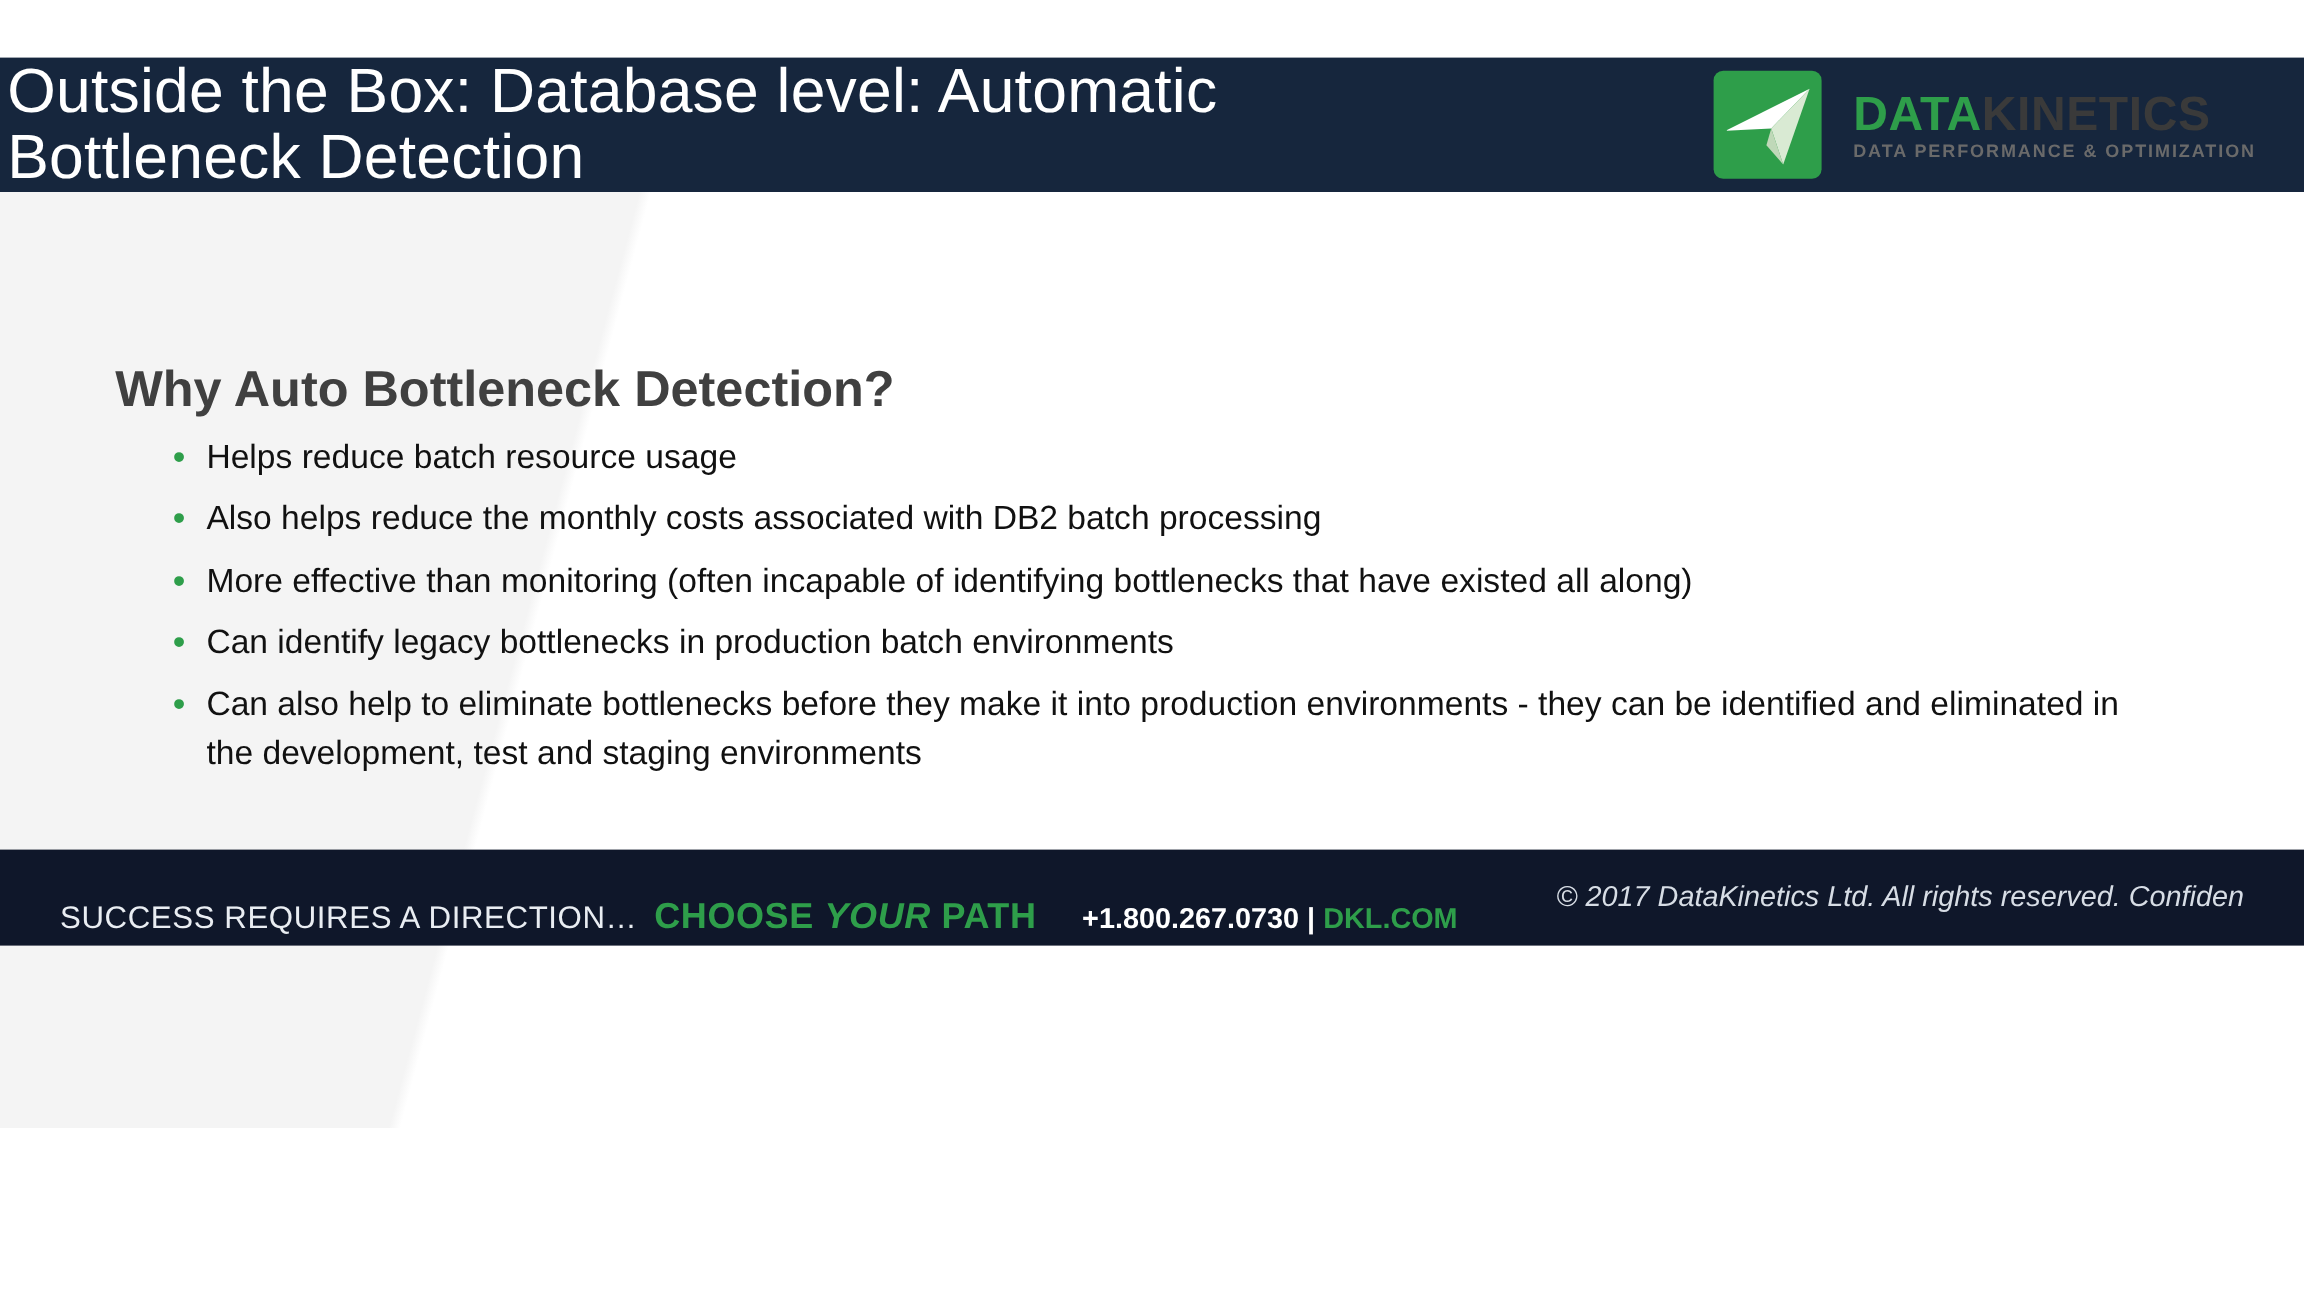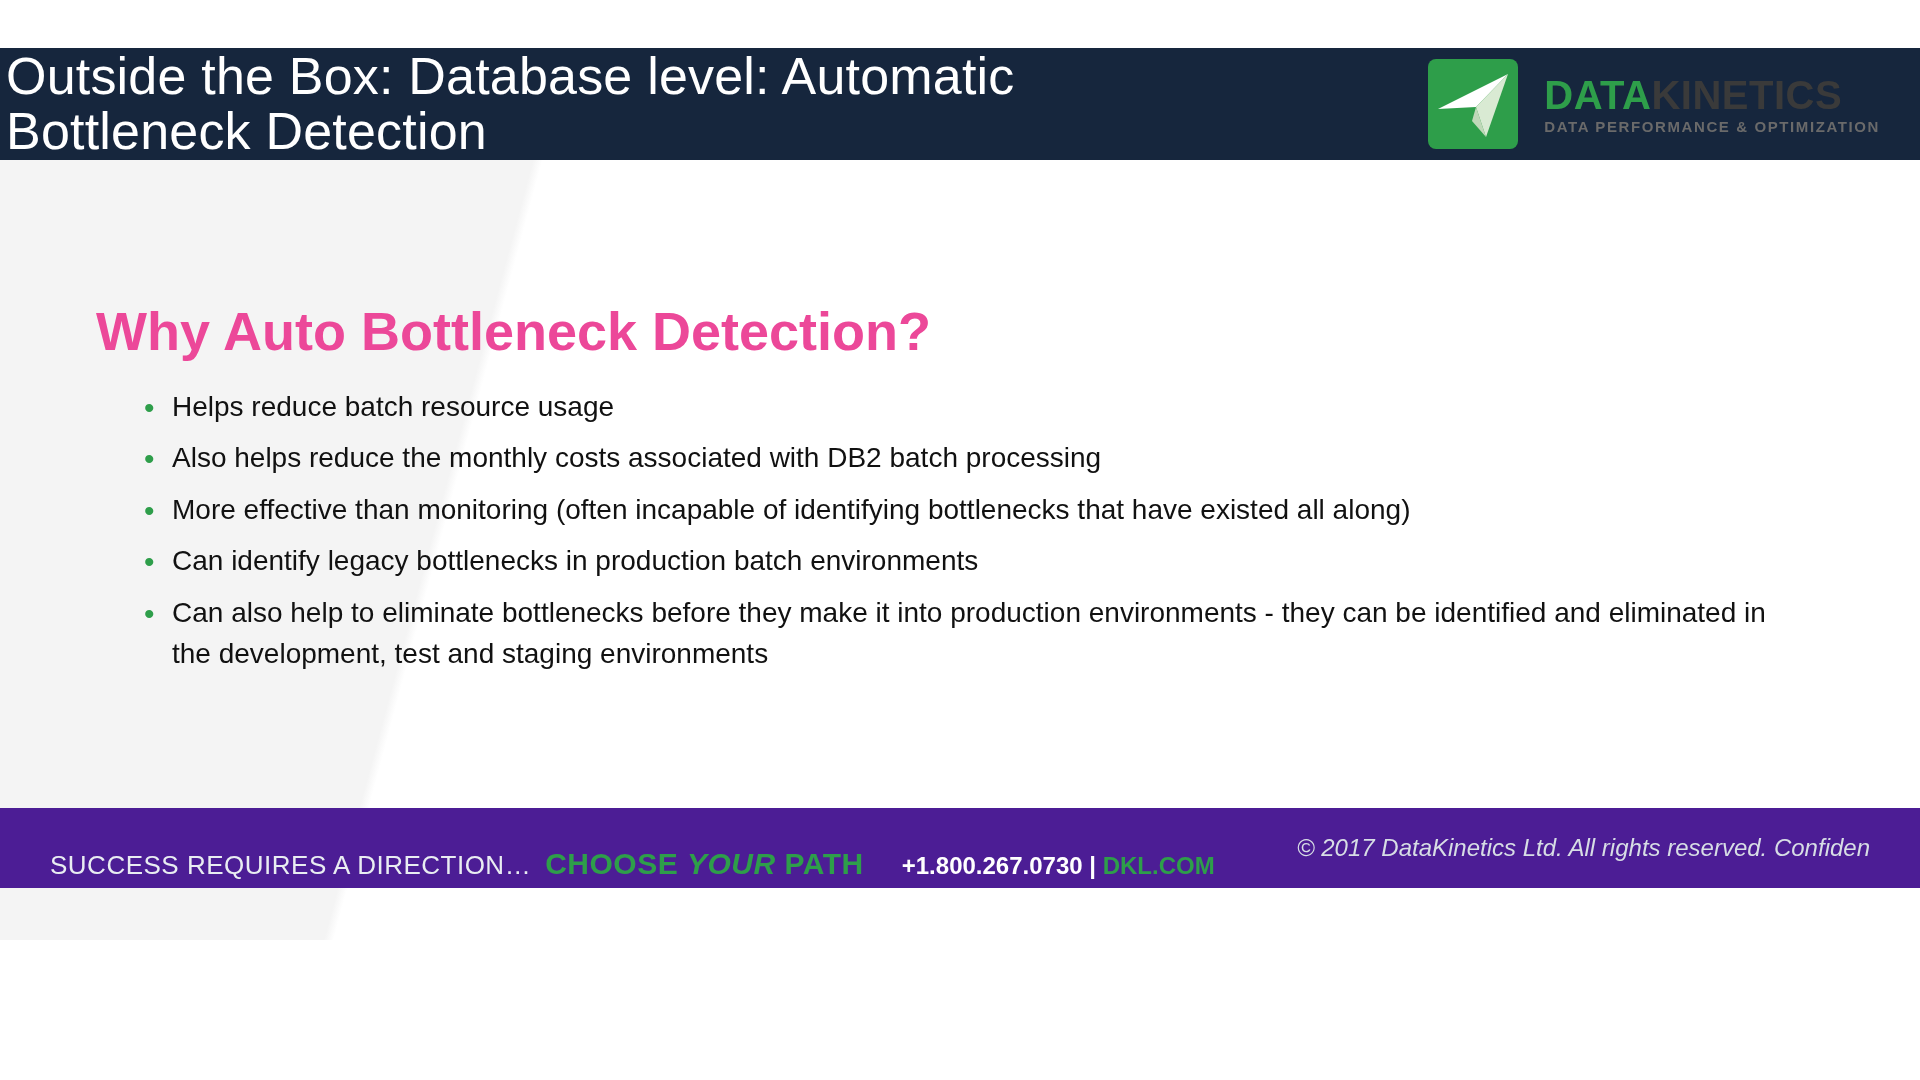--- a/index.html
+++ b/index.html
@@ -1,17 +1,17 @@
 <!DOCTYPE html>
 <html><head>
 <meta charset="utf-8">
 <style>
   * { margin: 0; padding: 0; box-sizing: border-box; }
   html, body { width: 1920px; height: 1080px; font-family: Arial, Helvetica, sans-serif; background: #fff; overflow: hidden; }
-  .slide { position: relative; width: 1920px; height: 888px; background: #fff; }
+  .slide { position: relative; width: 1920px; height: 788px; background: #fff; }
   .bg-angle {
     position: absolute;
     top: 160px; left: 0; width: 760px; height: 780px;
     background: linear-gradient(105deg, #f4f4f4 0%, #f4f4f4 55%, rgba(244,244,244,0) 56%);
     z-index: 0;
   }
   .header {
     position: absolute; top: 48px; left: 0; right: 0; height: 112px;
     background: #16263d; color: #fff; display: flex; align-items: center;
     padding-left: 6px; z-index: 2;
@@ -19,29 +19,29 @@
   .header-title { font-size: 52px; line-height: 1.05; font-weight: 400; letter-spacing: 0.2px; max-width: 1200px; }
   .logo-wrap { position: absolute; right: 40px; top: 50%; transform: translateY(-50%); display: flex; align-items: center; gap: 26px; margin-left: 40px; }
   .logo-badge { width: 90px; height: 90px; background: #2e9e4a; border-radius: 8px; position: relative; overflow: hidden; }
   .logo-badge svg { position: absolute; inset: 0; }
   .logo-text { display: flex; flex-direction: column; line-height: 1; }
   .logo-main { font-size: 40px; font-weight: 800; letter-spacing: 0.5px; }
   .logo-main .data { color: #2e9e4a; }
   .logo-main .kin { color: #3a3a3a; }
   .logo-sub { font-size: 15px; color: #6a6a6a; letter-spacing: 1.6px; margin-top: 4px; font-weight: 600; }
   .content { position: absolute; top: 300px; left: 96px; right: 120px; z-index: 1; }
-  .section-title { font-size: 54px; font-weight: 700; color: #ec4899; margin-bottom: 24px; }
+  .section-title { font-size: 42px; font-weight: 700; color: #404040; margin-bottom: 12px; }
   ul.bullets { list-style: none; padding-left: 48px; }
   ul.bullets li { position: relative; font-size: 28px; color: #111; line-height: 1.48; margin-bottom: 10px; padding-left: 28px; }
   ul.bullets li::before {
     content: "•"; position: absolute; left: 0; top: 0; color: #2e9e4a; font-size: 30px;
   }
   .footer {
     position: absolute; left: 0; right: 0; bottom: 0; height: 80px;
-    background: #4c1d95; display: flex; align-items: center; padding: 0 50px;
+    background: #0f172a; display: flex; align-items: center; padding: 0 50px;
     z-index: 2; color: #fff;
   }
   .footer-left { display: flex; align-items: baseline; gap: 14px; white-space: nowrap; }
   .fl-a { font-family: "Arial Narrow", Arial, sans-serif; font-stretch: condensed; font-size: 26px; letter-spacing: 0.5px; color: #e9edf2; }
   .fl-b { font-family: "Arial Narrow", Arial, sans-serif; font-stretch: condensed; font-size: 30px; font-weight: 700; color: #2e9e4a; letter-spacing: 0.5px; }
   .fl-b .your { font-style: italic; }
   .fl-c { font-size: 24px; font-weight: 700; color: #fff; margin-left: 24px; margin-top: 37px; }
   .fl-c .sep { color: #fff; }
   .fl-c .dkl { color: #2e9e4a; }
   .footer-right { margin-left: auto; font-style: italic; font-size: 24px; color: #d7dde5; white-space: nowrap; }

